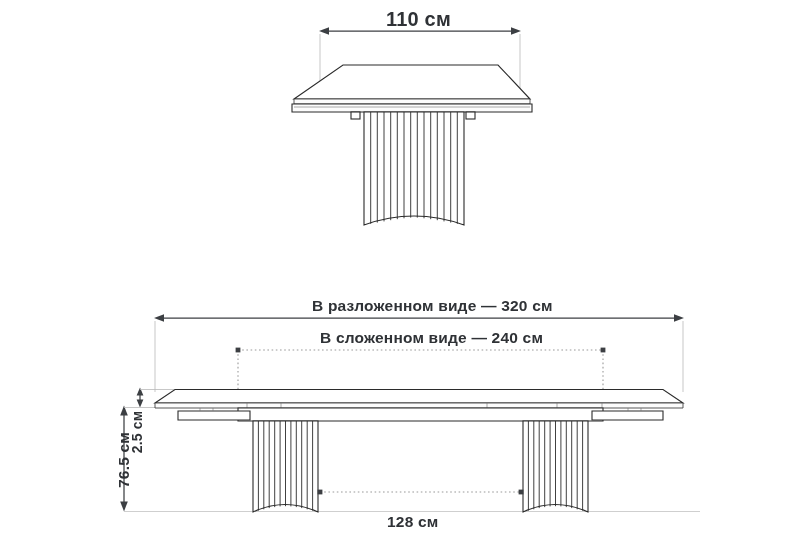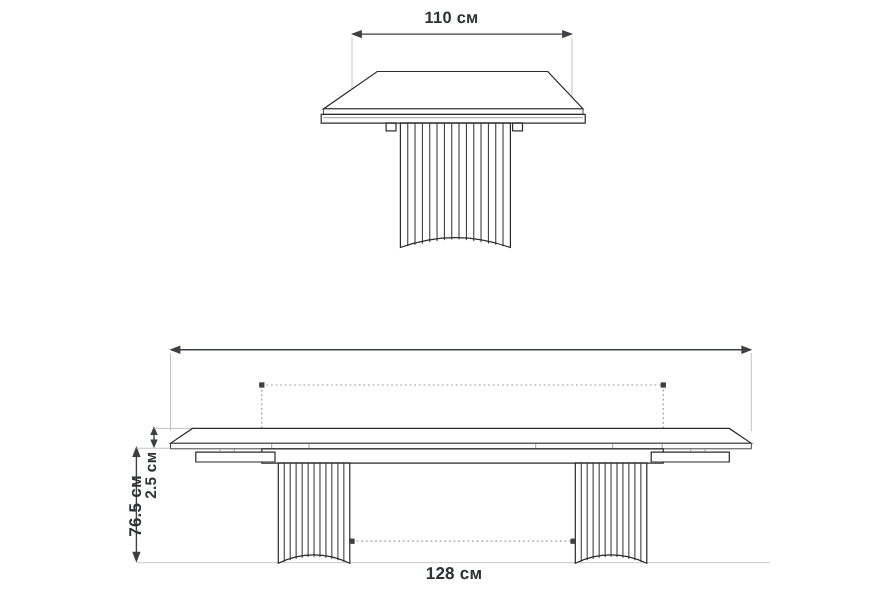--- a/index.html
+++ b/index.html
@@ -25,21 +25,21 @@
 
   .dim-label {
     position: absolute;
     font-family: "Liberation Sans", sans-serif;
     font-weight: 700;
     color: #2f3236;
     white-space: nowrap;
     letter-spacing: 0.2px;
   }
   .dim-label.small { font-size: 14px; }
-  .dim-label.mid   { font-size: 15px; }
+  .dim-label.mid   { font-size: 20px; }
   .dim-label.big   { font-size: 15.5px; }
 
   .rot {
     transform-origin: 50% 50%;
     transform: rotate(-90deg);
   }
 
   svg.draw {
     position: absolute;
     left: 0; top: 0;
@@ -195,21 +195,23 @@
         <line class="ln-dot" x1="320" y1="492" x2="521" y2="492"></line>
         <rect class="tip" x="317.6" y="489.6" width="4.8" height="4.8"></rect>
         <rect class="tip" x="518.6" y="489.6" width="4.8" height="4.8"></rect>
       </g>
 
     </g>
   </svg>
 
   <div class="dim-label mid" style="left:386px; top:8px;">110 cм</div>
 
-
+  <div class="dim-label big" style="left:312px; top:297px;">В разложенном виде — 320 см</div>
+
+  <div class="dim-label big" style="left:320px; top:329px;">В сложенном виде — 240 см</div>
 
   <div class="dim-label big rot" style="left:79px; top:451px; width:90px; text-align:center;">76.5 см</div>
 
   <div class="dim-label small rot" style="left:107px; top:424px; width:60px; text-align:center;">2.5 см</div>
 
   <div class="dim-label big" style="left:387px; top:473px;margin-top:40px;">128 см</div>
 
 </div>
 
 </body></html>

